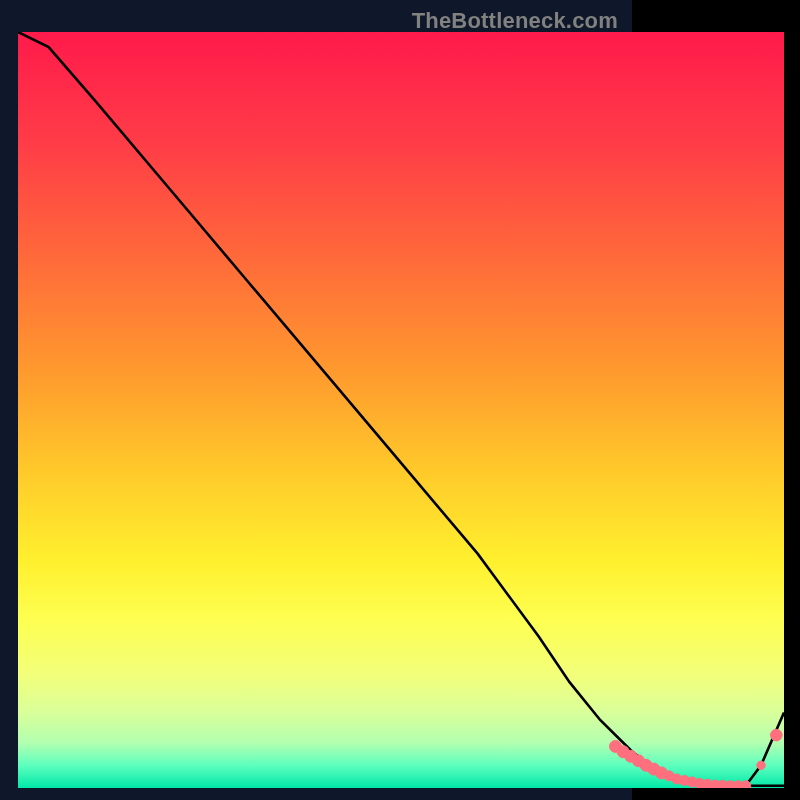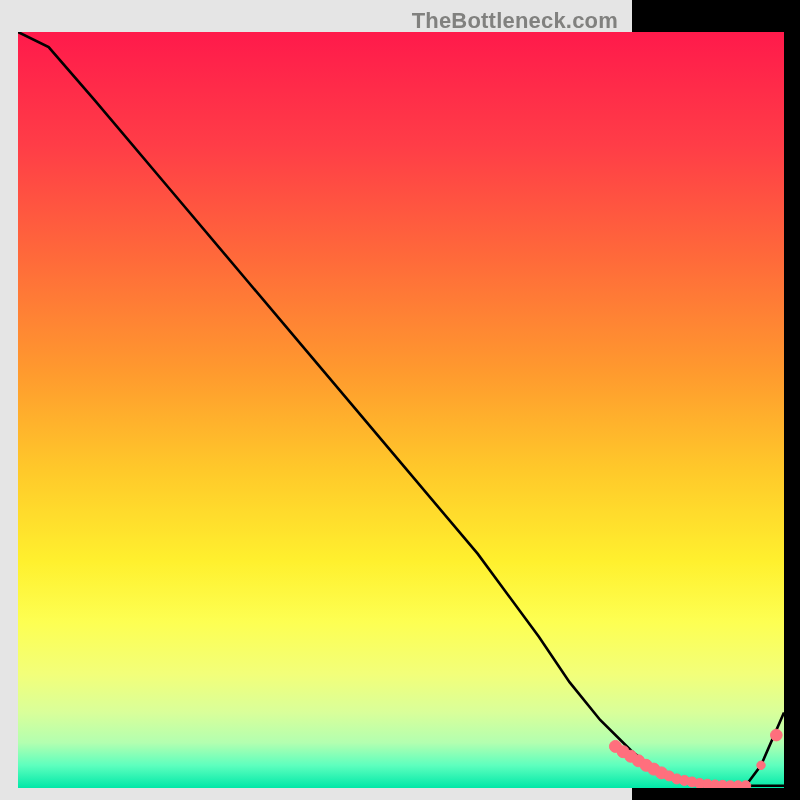--- a/index.html
+++ b/index.html
@@ -9,21 +9,21 @@
     height: 800px;
     background: #000;
     overflow: hidden;
   }
   .frame {
     position: absolute;
     left: 0;
     top: 0;
     width: 632px;
     height: 800px;
-    background: #e5e5e5;
+    background: #0f172a;
   }
   .watermark {
     position: absolute;
     top: 8px;
     right: 14px;
     font-family: Arial, Helvetica, sans-serif;
     font-size: 22px;
     font-weight: 600;
     color: #81817f;
     letter-spacing: 0.2px;

